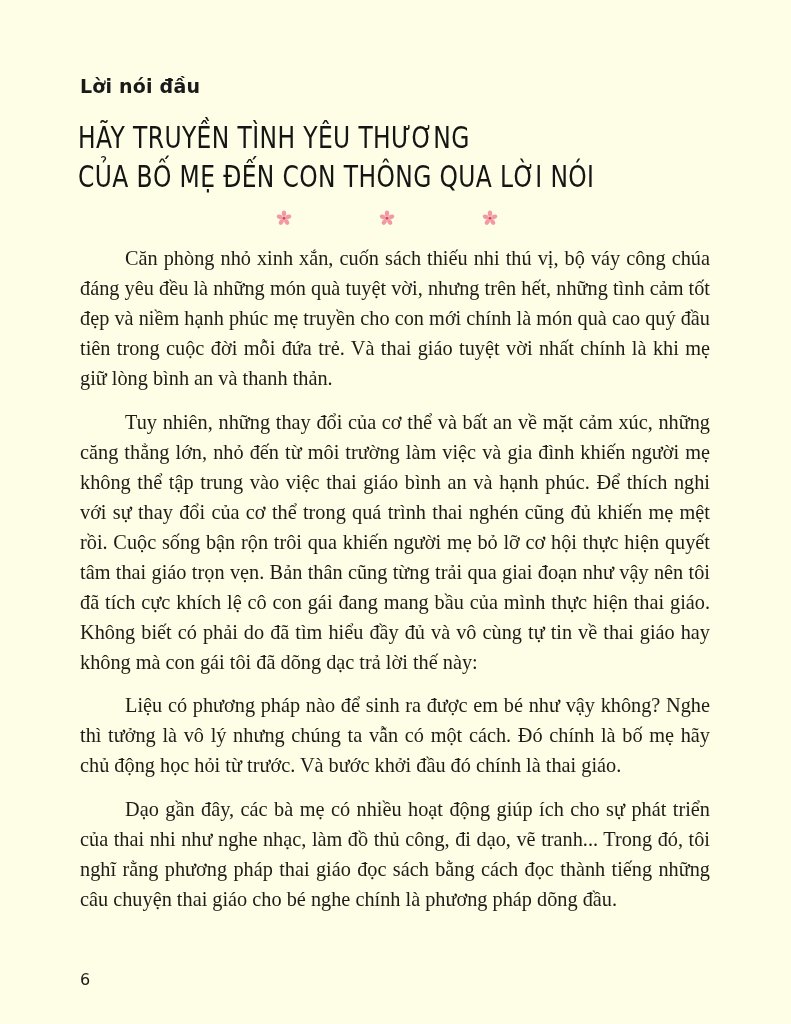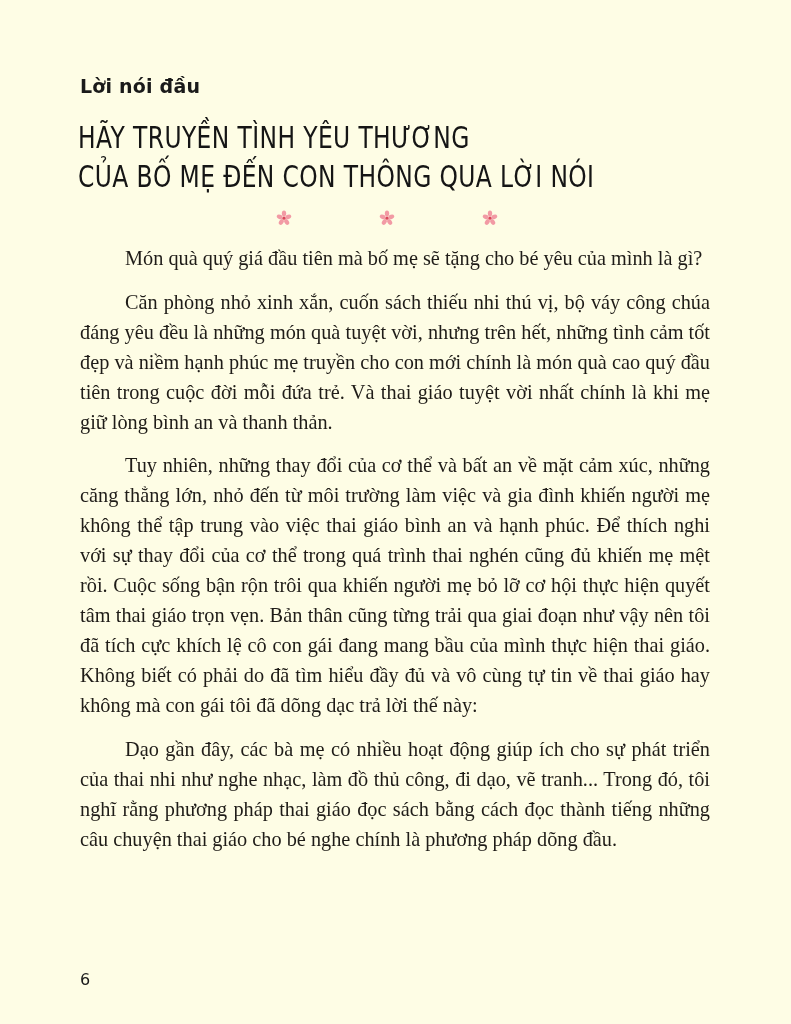--- a/index.html
+++ b/index.html
@@ -122,21 +122,21 @@
         <ellipse cx="12.3" cy="6.8" rx="2.2" ry="3" transform="rotate(72 12.3 6.8)"></ellipse>
         <ellipse cx="10.7" cy="12" rx="2.2" ry="3" transform="rotate(144 10.7 12)"></ellipse>
         <ellipse cx="5.3" cy="12" rx="2.2" ry="3" transform="rotate(216 5.3 12)"></ellipse>
         <ellipse cx="3.7" cy="6.8" rx="2.2" ry="3" transform="rotate(288 3.7 6.8)"></ellipse>
       </g>
       <circle cx="8" cy="8.2" r="1.6" fill="#d9465a"></circle>
     </svg>
   </div>
 
   <div class="body-text">
-    <p>Món quà quý giá đầu tiên mà bố mẹ sẽ tặng cho bé yêu của mình là gì?</p>
     <p>Căn phòng nhỏ xinh xắn, cuốn sách thiếu nhi thú vị, bộ váy công chúa đáng yêu đều là những món quà tuyệt vời, nhưng trên hết, những tình cảm tốt đẹp và niềm hạnh phúc mẹ truyền cho con mới chính là món quà cao quý đầu tiên trong cuộc đời mỗi đứa trẻ. Và thai giáo tuyệt vời nhất chính là khi mẹ giữ lòng bình an và thanh thản.</p>
     <p>Tuy nhiên, những thay đổi của cơ thể và bất an về mặt cảm xúc, những căng thẳng lớn, nhỏ đến từ môi trường làm việc và gia đình khiến người mẹ không thể tập trung vào việc thai giáo bình an và hạnh phúc. Để thích nghi với sự thay đổi của cơ thể trong quá trình thai nghén cũng đủ khiến mẹ mệt rồi. Cuộc sống bận rộn trôi qua khiến người mẹ bỏ lỡ cơ hội thực hiện quyết tâm thai giáo trọn vẹn. Bản thân cũng từng trải qua giai đoạn như vậy nên tôi đã tích cực khích lệ cô con gái đang mang bầu của mình thực hiện thai giáo. Không biết có phải do đã tìm hiểu đầy đủ và vô cùng tự tin về thai giáo hay không mà con gái tôi đã dõng dạc trả lời thế này:</p>
+    <p>Liệu có phương pháp nào để sinh ra được em bé như vậy không? Nghe thì tưởng là vô lý nhưng chúng ta vẫn có một cách. Đó chính là bố mẹ hãy chủ động học hỏi từ trước. Và bước khởi đầu đó chính là thai giáo.</p>
     <p>Dạo gần đây, các bà mẹ có nhiều hoạt động giúp ích cho sự phát triển của thai nhi như nghe nhạc, làm đồ thủ công, đi dạo, vẽ tranh... Trong đó, tôi nghĩ rằng phương pháp thai giáo đọc sách bằng cách đọc thành tiếng những câu chuyện thai giáo cho bé nghe chính là phương pháp dõng đầu.</p>
   </div>
 
   <div class="page-number">6</div>
 
 </div>
 
 </body></html>

